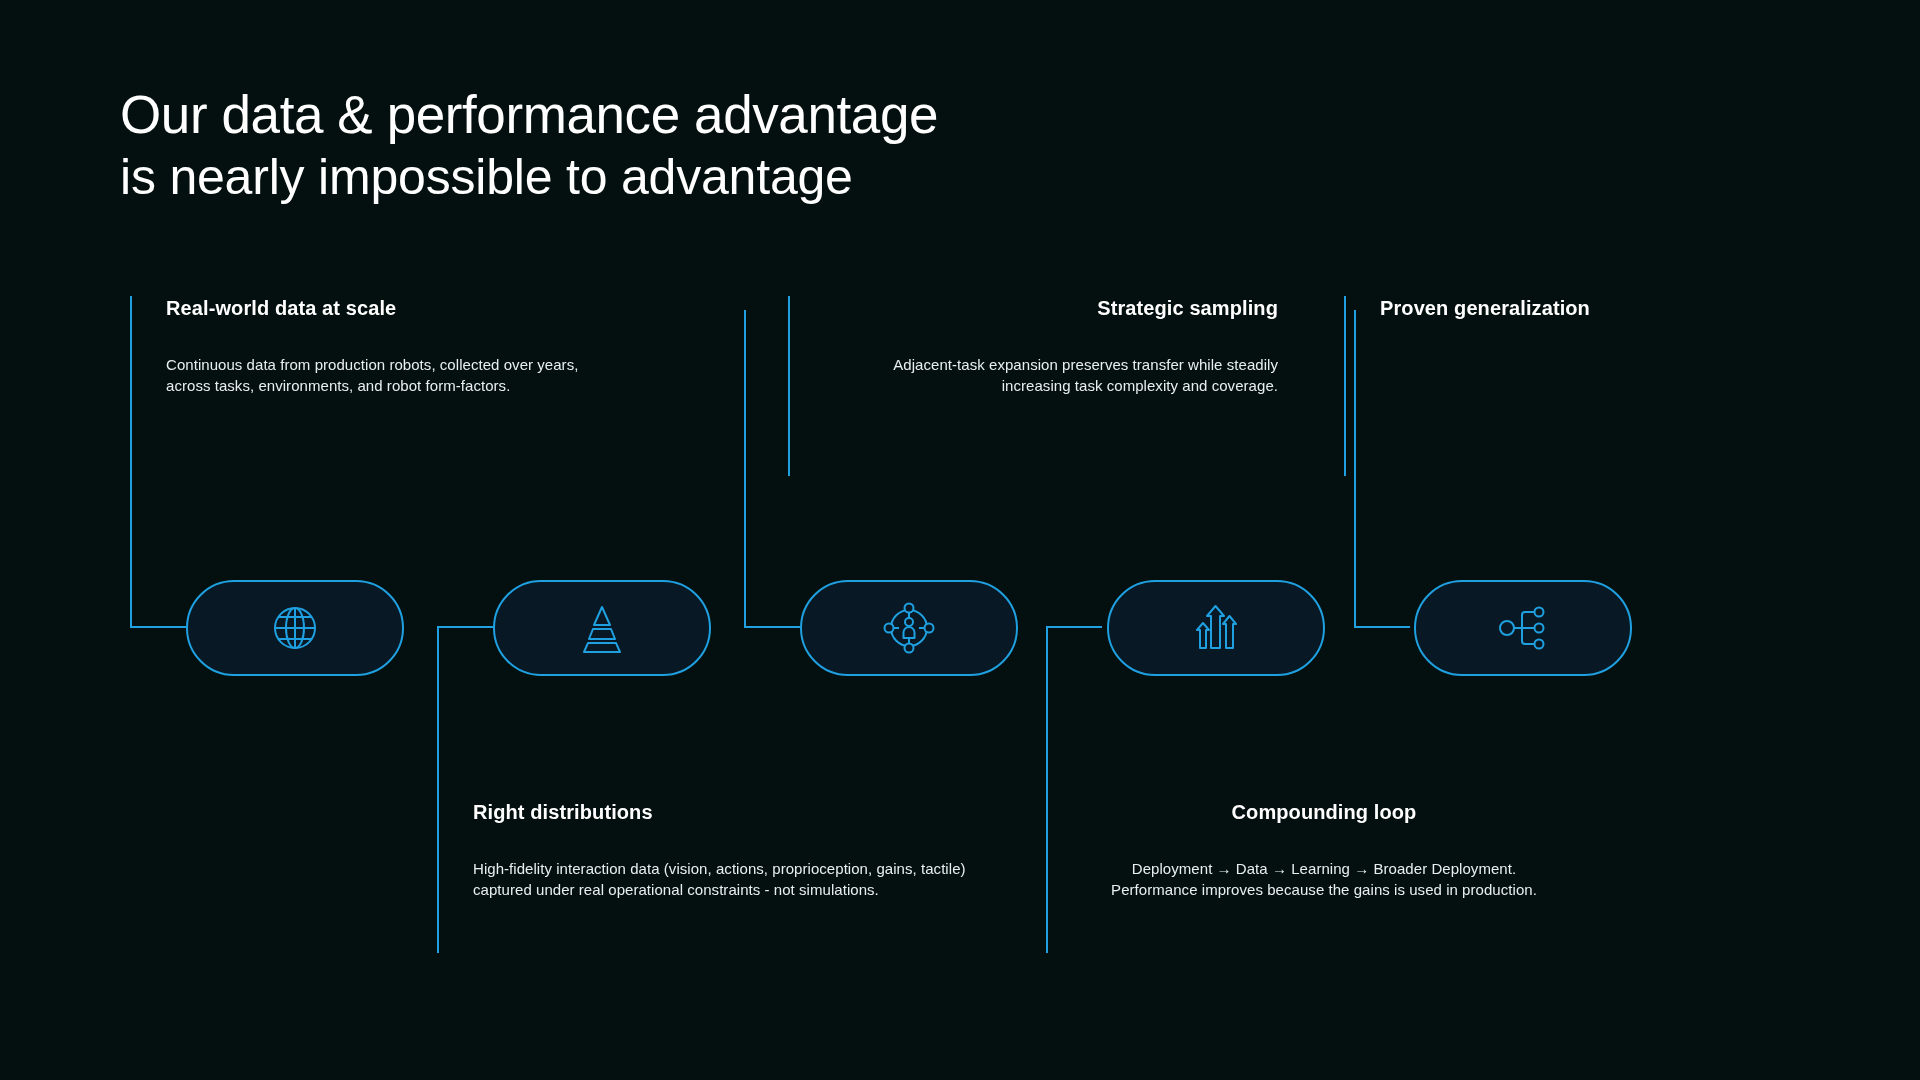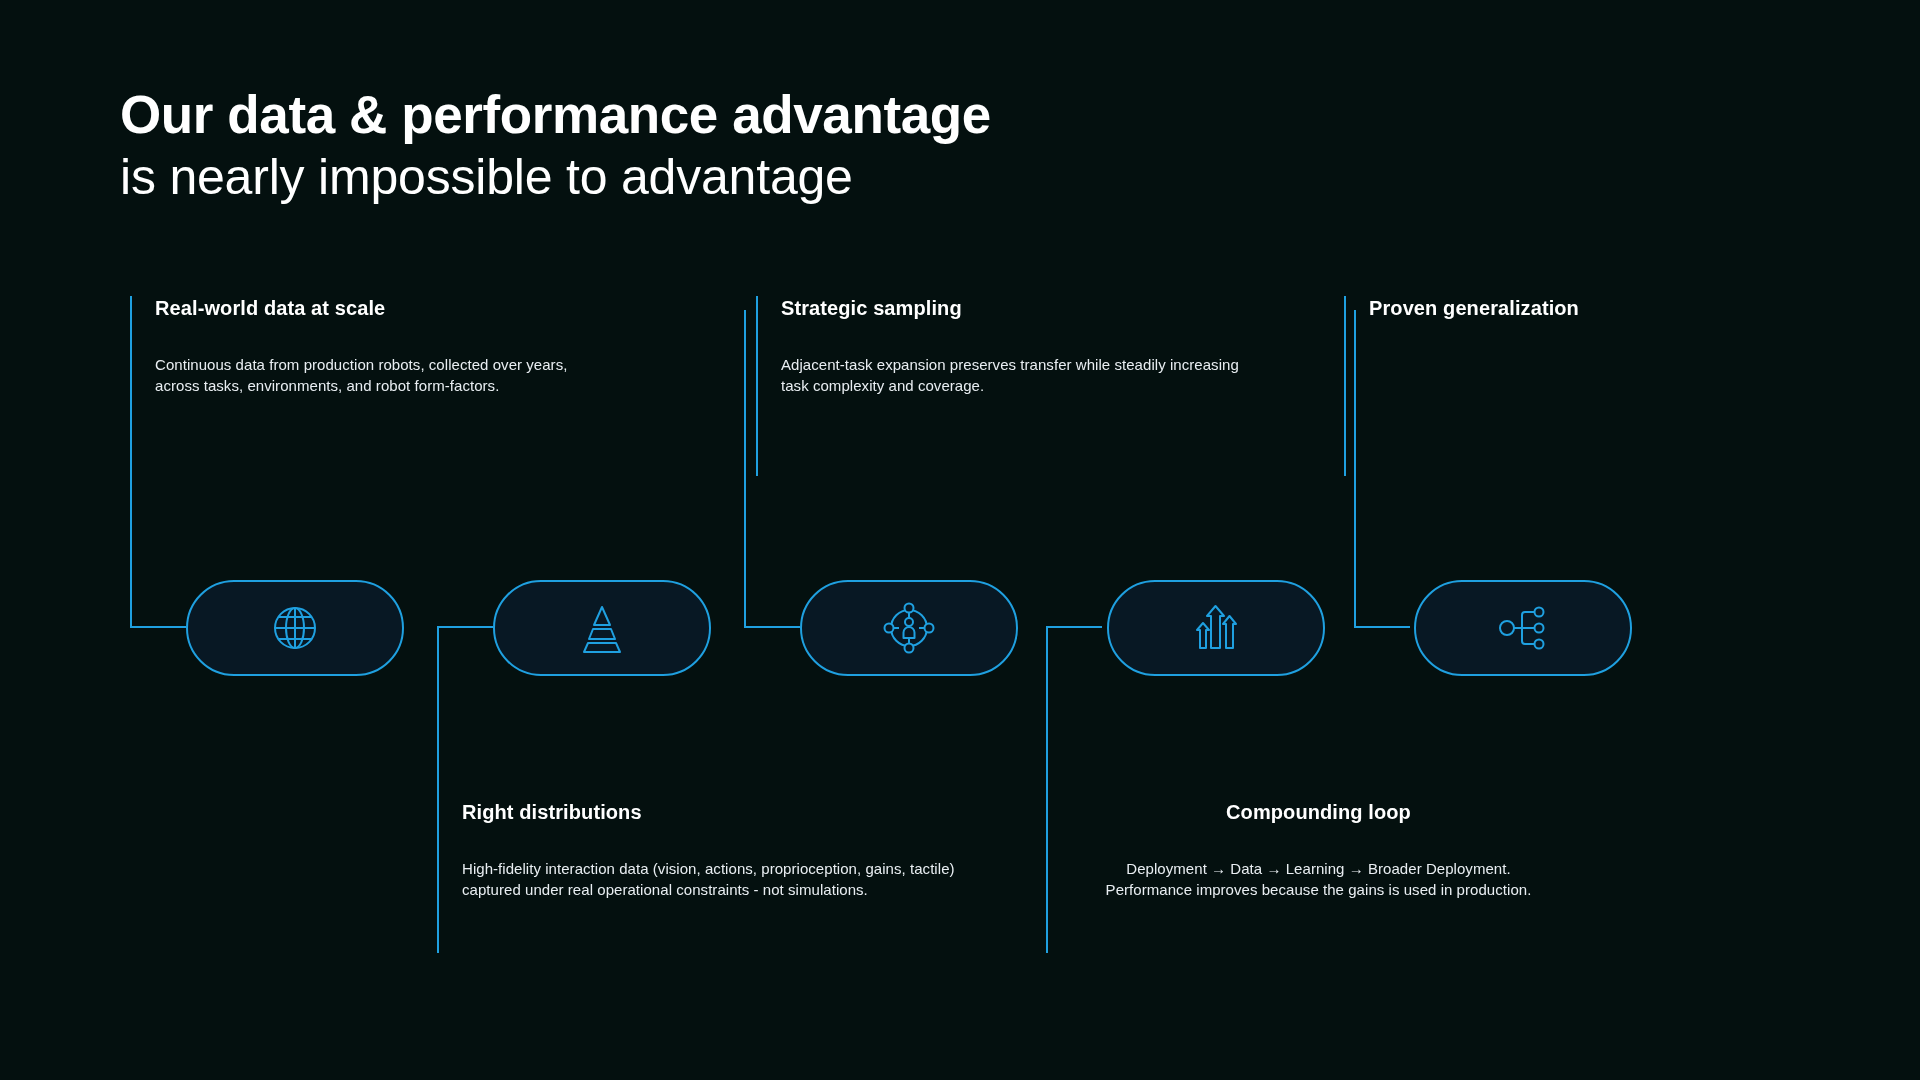--- a/index.html
+++ b/index.html
@@ -8,34 +8,34 @@
     background:#04100f;
     font-family:"Liberation Sans", sans-serif;
     overflow:hidden;
     -webkit-font-smoothing:antialiased;
   }
   #stage{position:relative;width:1920px;height:1080px;background:#04100f;}
 
   
   #heading{position:absolute;left:120px;top:85px;width:1400px;}
   #heading .line1{
-    font-size:53px;font-weight:700;color:#ffffff;
+    font-size:53px;font-weight:400;color:#ffffff;
     letter-spacing:-0.4px;line-height:1.15;white-space:nowrap;
   }
   #heading .line2{
     font-size:50px;font-weight:400;color:#ffffff;
     letter-spacing:-0.2px;line-height:1.18;white-space:nowrap;margin-top:2px;
   }
 
   
   .card{position:absolute;}
   .card .rail{
     position:absolute;left:0;top:0;width:2px;background:#1fa0e0;
   }
-  .card .body{padding-left:25px;}
+  .card .body{padding-left:36px;}
   .card h3{
     margin:0;font-size:20px;font-weight:700;color:#ffffff;
     letter-spacing:0.1px;line-height:1.2;
   }
   .card p{
     margin:35px 0 0 0;font-size:15px;font-weight:300;color:#e9eef2;
     line-height:1.38;letter-spacing:0.05px;
   }
 
   
@@ -91,21 +91,21 @@
   </div>
 
   <div class="card" style="left:130px;top:296px;width:480px;">
     <div class="rail" style="height:180px;"></div>
     <div class="body">
       <h3>Real-world data at scale</h3>
       <p>Continuous data from production robots, collected over years, across tasks, environments, and robot form-factors.</p>
     </div>
   </div>
 
-  <div class="card" style="left:756px;top:296px;width:490px;">
+  <div class="card" style="left:788px;top:296px;width:490px;text-align:right;">
     <div class="rail" style="height:180px;"></div>
     <div class="body">
       <h3>Strategic sampling</h3>
       <p>Adjacent-task expansion preserves transfer while steadily increasing task complexity and coverage.</p>
     </div>
   </div>
 
   <div class="card" style="left:1344px;top:296px;width:500px;">
     <div class="rail" style="height:180px;"></div>
     <div class="body">

